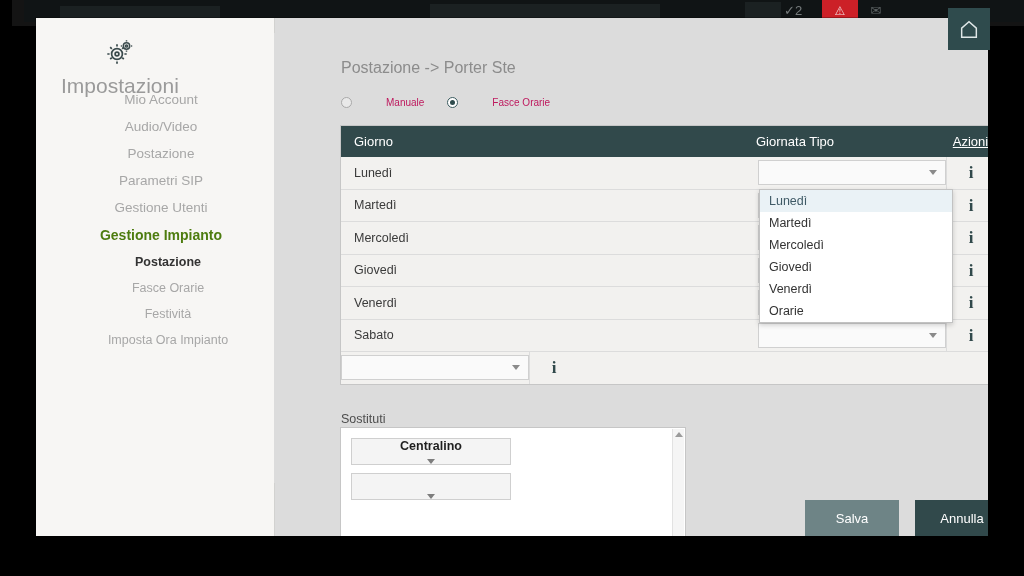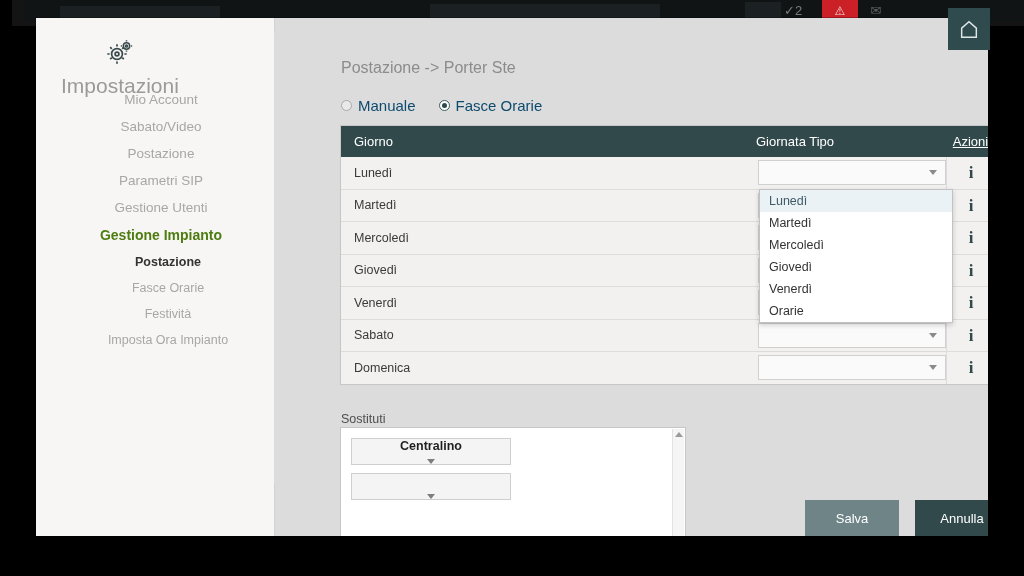--- a/index.html
+++ b/index.html
@@ -134,21 +134,21 @@
     border: 1px solid #a9a9a9; background: #e9e9e9;
     box-sizing: border-box;
     position: relative;
   }
   .radio-dot.on { border-color: #3c5c60; background: #ffffff; }
   .radio-dot.on::after {
     content: ""; position: absolute;
     left: 2px; top: 2px; width: 5px; height: 5px;
     border-radius: 50%; background: #2f4b4d;
   }
-  .radio-label { font-size: 15px; color: #0c4a6e; }
+  .radio-label { font-size: 10px; color: #be185d; margin-left: 28px; }
 
   
   .table {
     position: absolute;
     left: 66px; top: 92px;
     width: 656px;
     border: 1px solid #c6c6c6;
     background: #f0f0ee;
     box-sizing: border-box;
   }
@@ -334,21 +334,21 @@
               <circle cx="19.5" cy="6" r="3.2"></circle>
               <circle cx="19.5" cy="6" r="1.1"></circle>
               <path d="M19.5 1.4 V0.3 M19.5 11.7 V10.6 M14.9 6 H13.8 M25.2 6 H24.1"></path>
             </g>
           </svg>
         </span>
         <span>Impostazioni</span>
       </div>
       <div class="side-menu" id="side-menu">
           <div class="side-item"><span>Mio Account</span></div>
-          <div class="side-item"><span>Sabato/Video</span></div>
+          <div class="side-item"><span>Audio/Video</span></div>
           <div class="side-item"><span>Postazione</span></div>
           <div class="side-item"><span>Parametri SIP</span></div>
           <div class="side-item"><span>Gestione Utenti</span></div>
           <div class="side-item bold"><span>Gestione Impianto</span></div>
           <div class="side-item bold sub"><span>Postazione</span></div>
           <div class="side-item sub"><span>Fasce Orarie</span></div>
           <div class="side-item sub"><span>Festività</span></div>
           <div class="side-item sub"><span>Imposta Ora Impianto</span></div>
         </div>
     </div>
@@ -429,21 +429,20 @@
               <div class="td-day">Sabato</div>
               <div class="td-type">
                 <div class="sel">
                   <span class="val"></span>
                   <span class="caret"></span>
                 </div>
               </div>
               <div class="td-act">i</div>
             </div>
             <div class="trow">
-              <div class="td-day">Domenica</div>
               <div class="td-type">
                 <div class="sel">
                   <span class="val"></span>
                   <span class="caret"></span>
                 </div>
               </div>
               <div class="td-act">i</div>
             </div>
           </div>
       </div>

